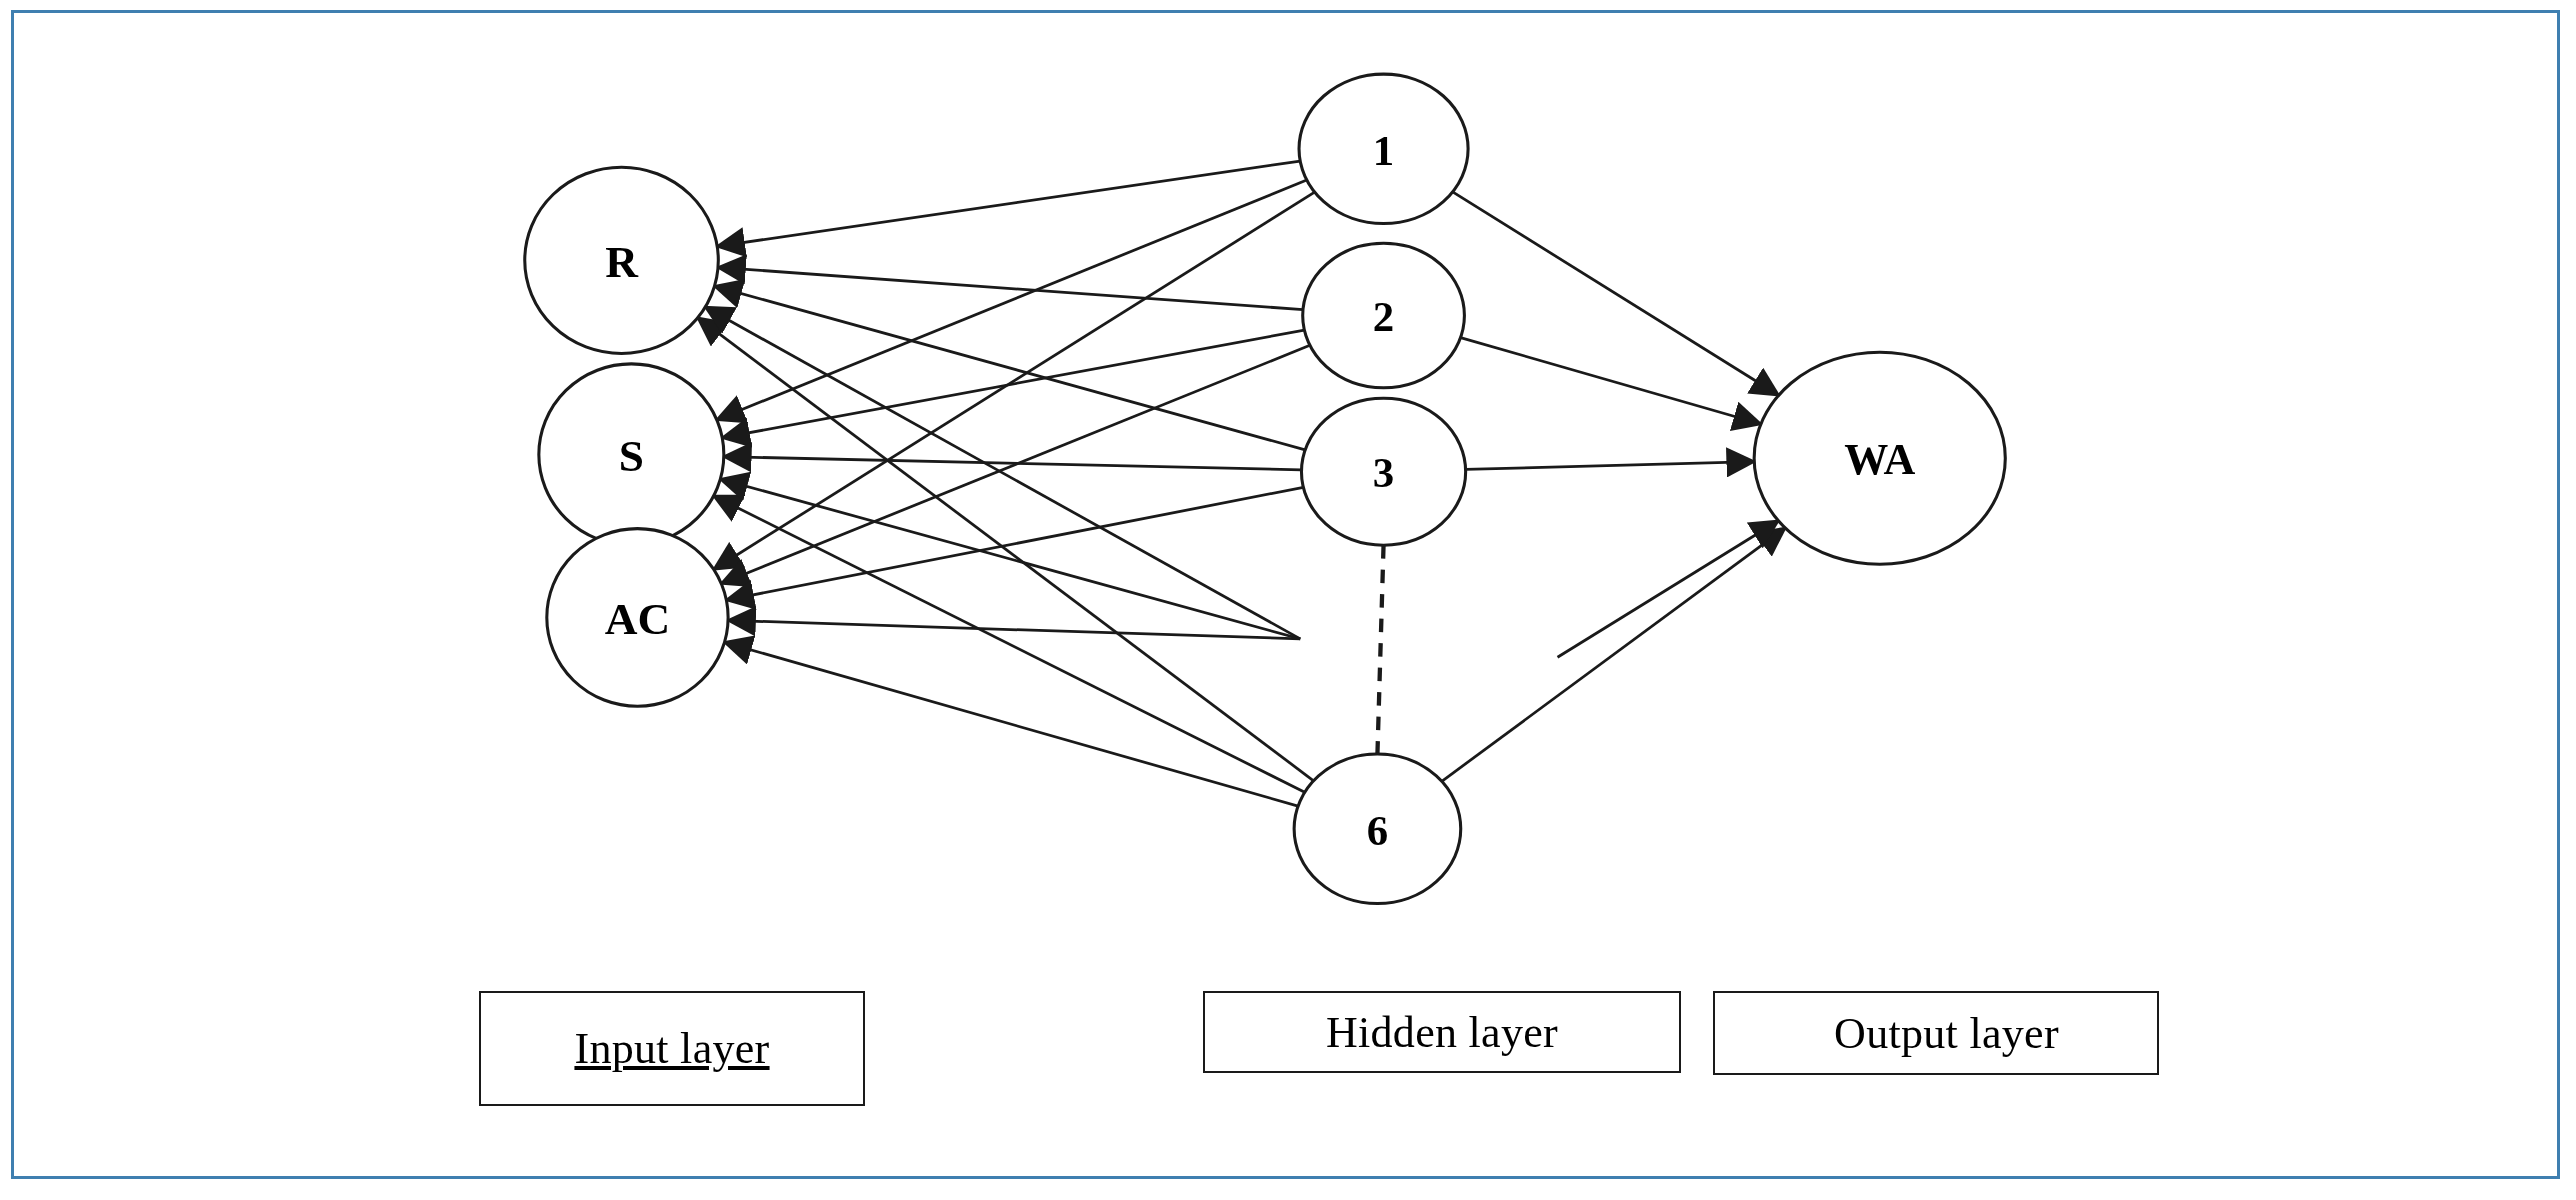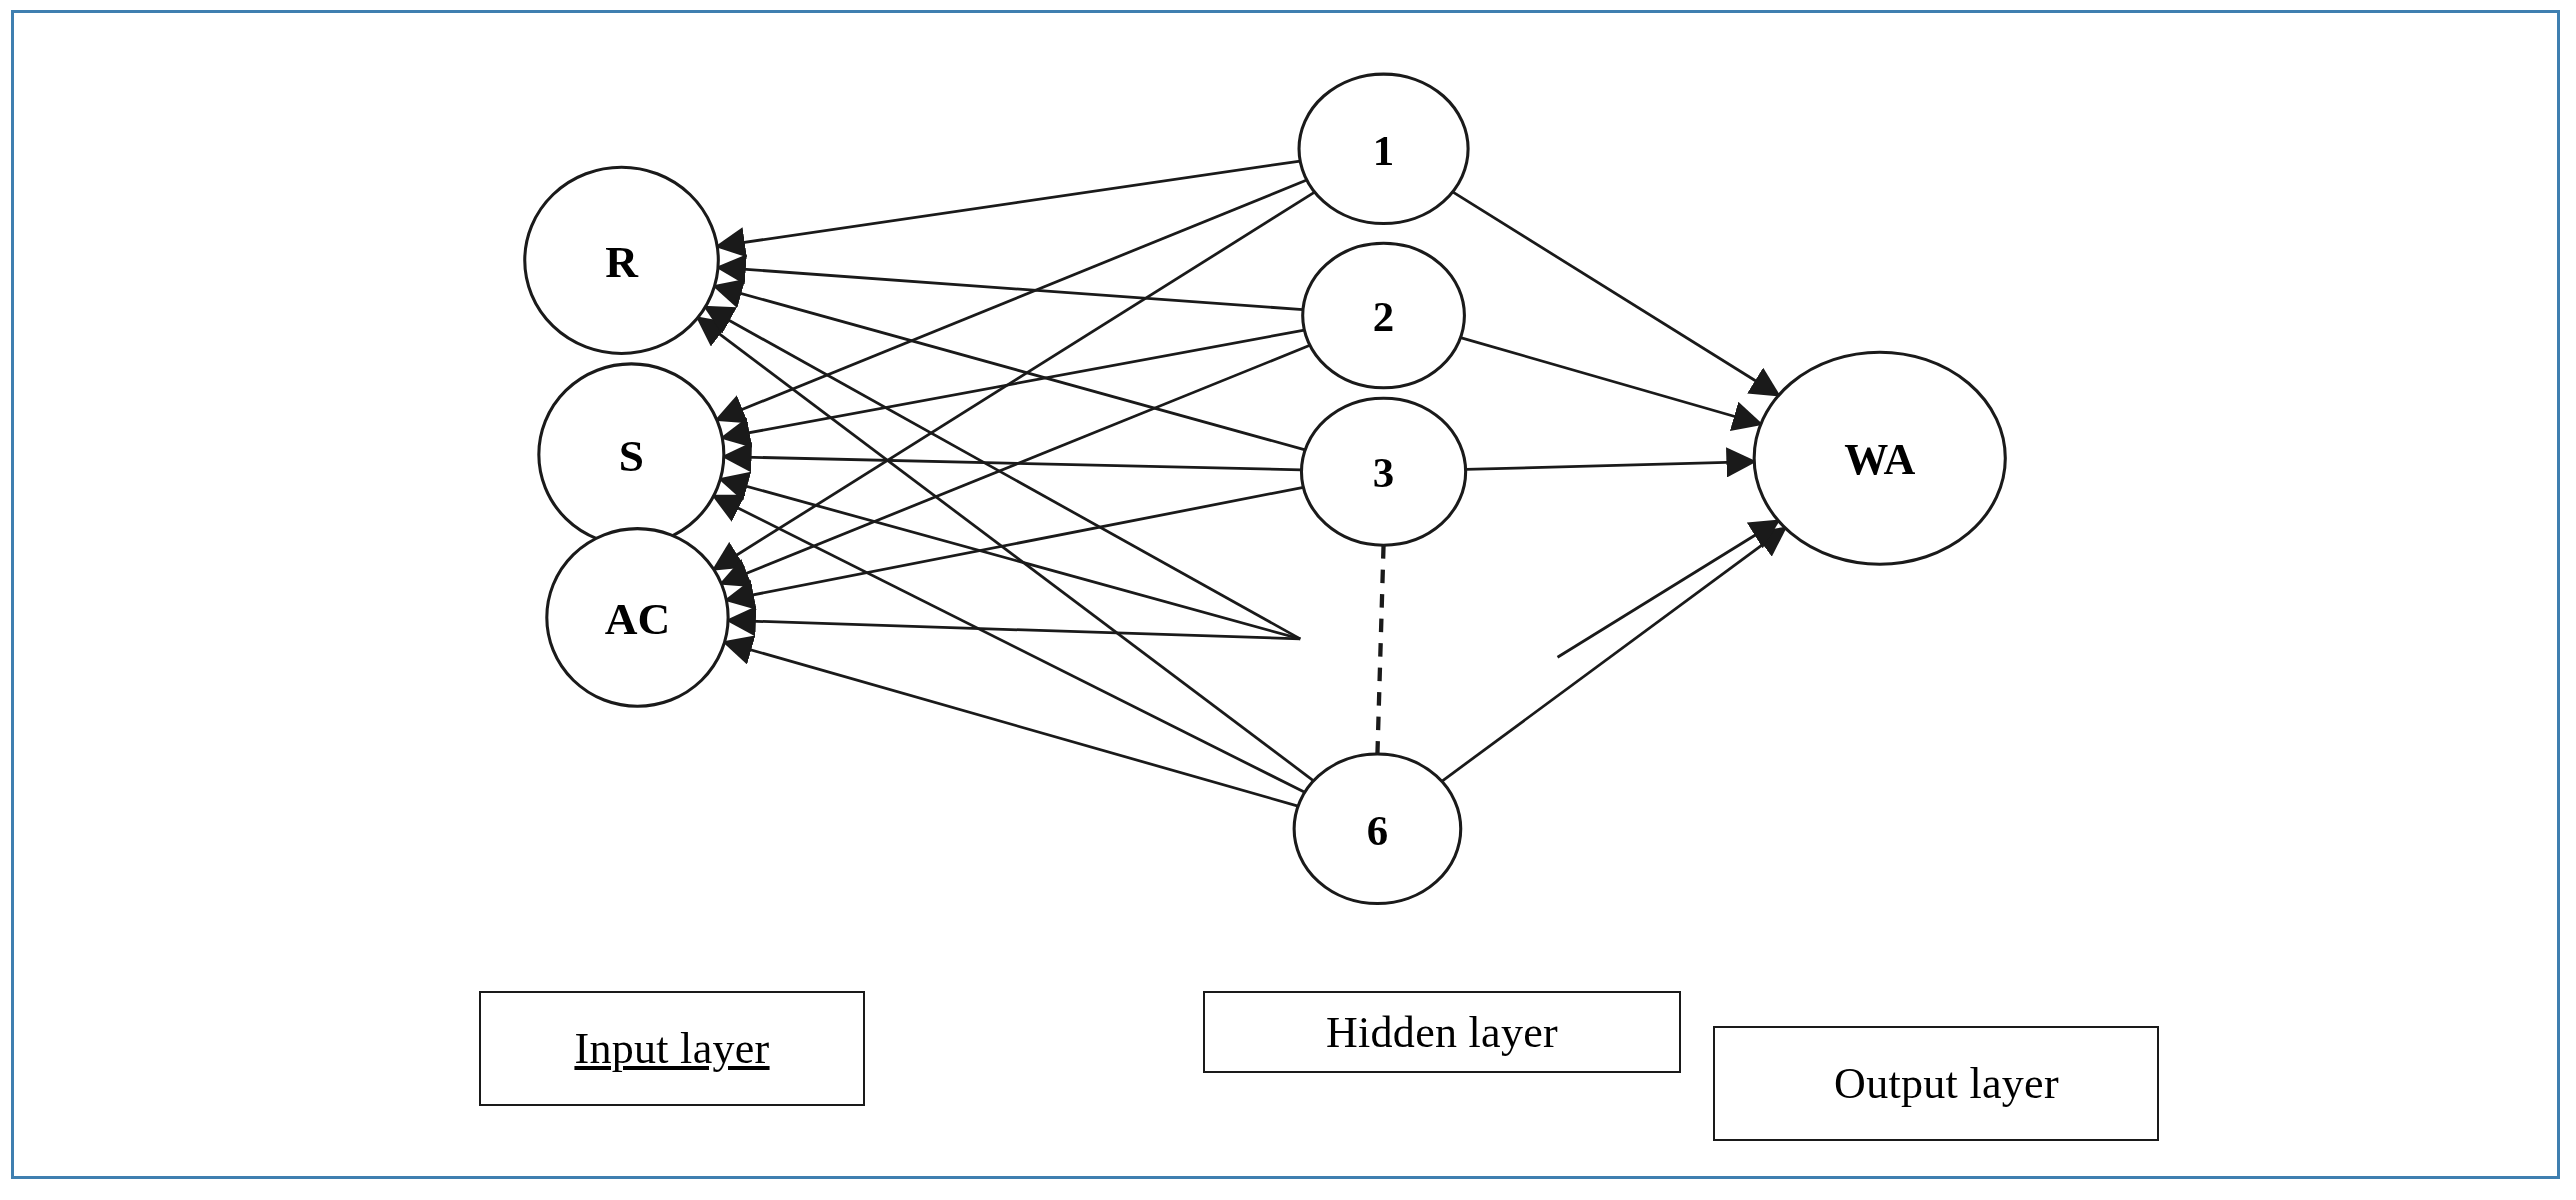--- a/index.html
+++ b/index.html
@@ -158,18 +158,18 @@
         </g>
       </g>
   </svg>
 
   <div class="legend-box" id="legend-box-0" style="left: 479px; top: 991px; width: 386px; height: 115px; text-decoration: underline;">
     <span class="legend-label">Input layer</span>
   </div>
   <div class="legend-box" id="legend-box-1" style="left: 1178px; top: 991px; width: 478px; height: 82px; margin-left: 25px;">
     <span class="legend-label">Hidden layer</span>
   </div>
-  <div class="legend-box" id="legend-box-2" style="left: 1713px; top: 1026px; width: 446px; height: 115px; padding-left: 21px;">
+  <div class="legend-box" id="legend-box-2" style="left: 1713px; top: 991px; width: 446px; height: 84px; padding-left: 21px;">
     <span class="legend-label">Output layer</span>
   </div>
 
 </div>
 
 
 </body></html>

